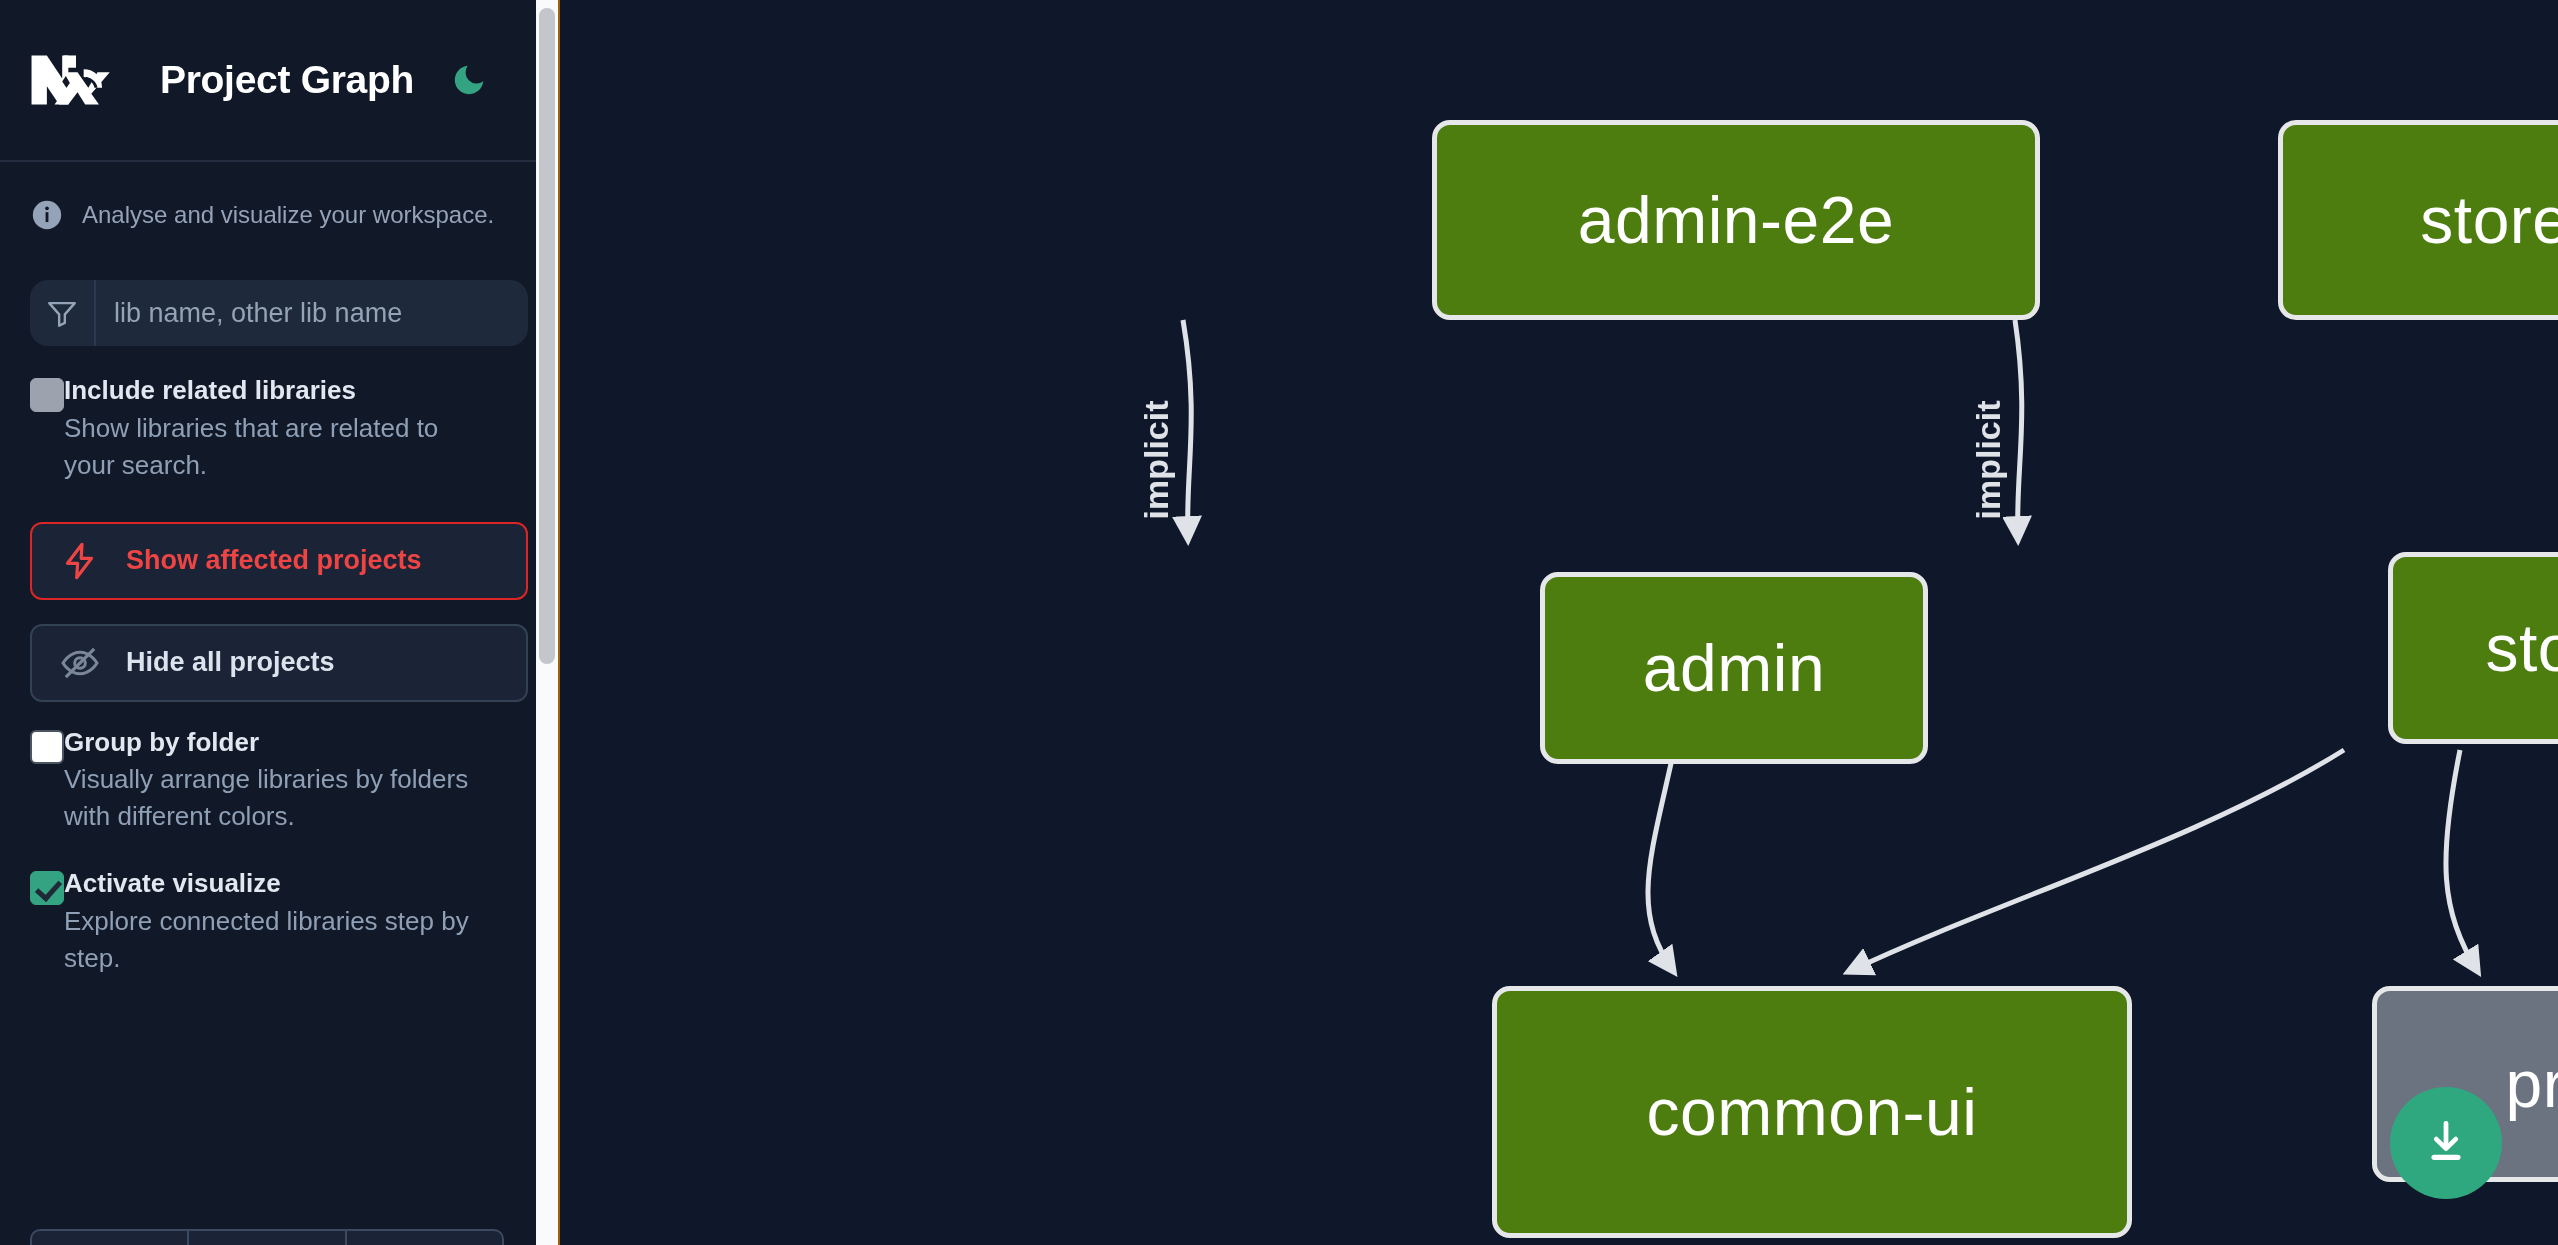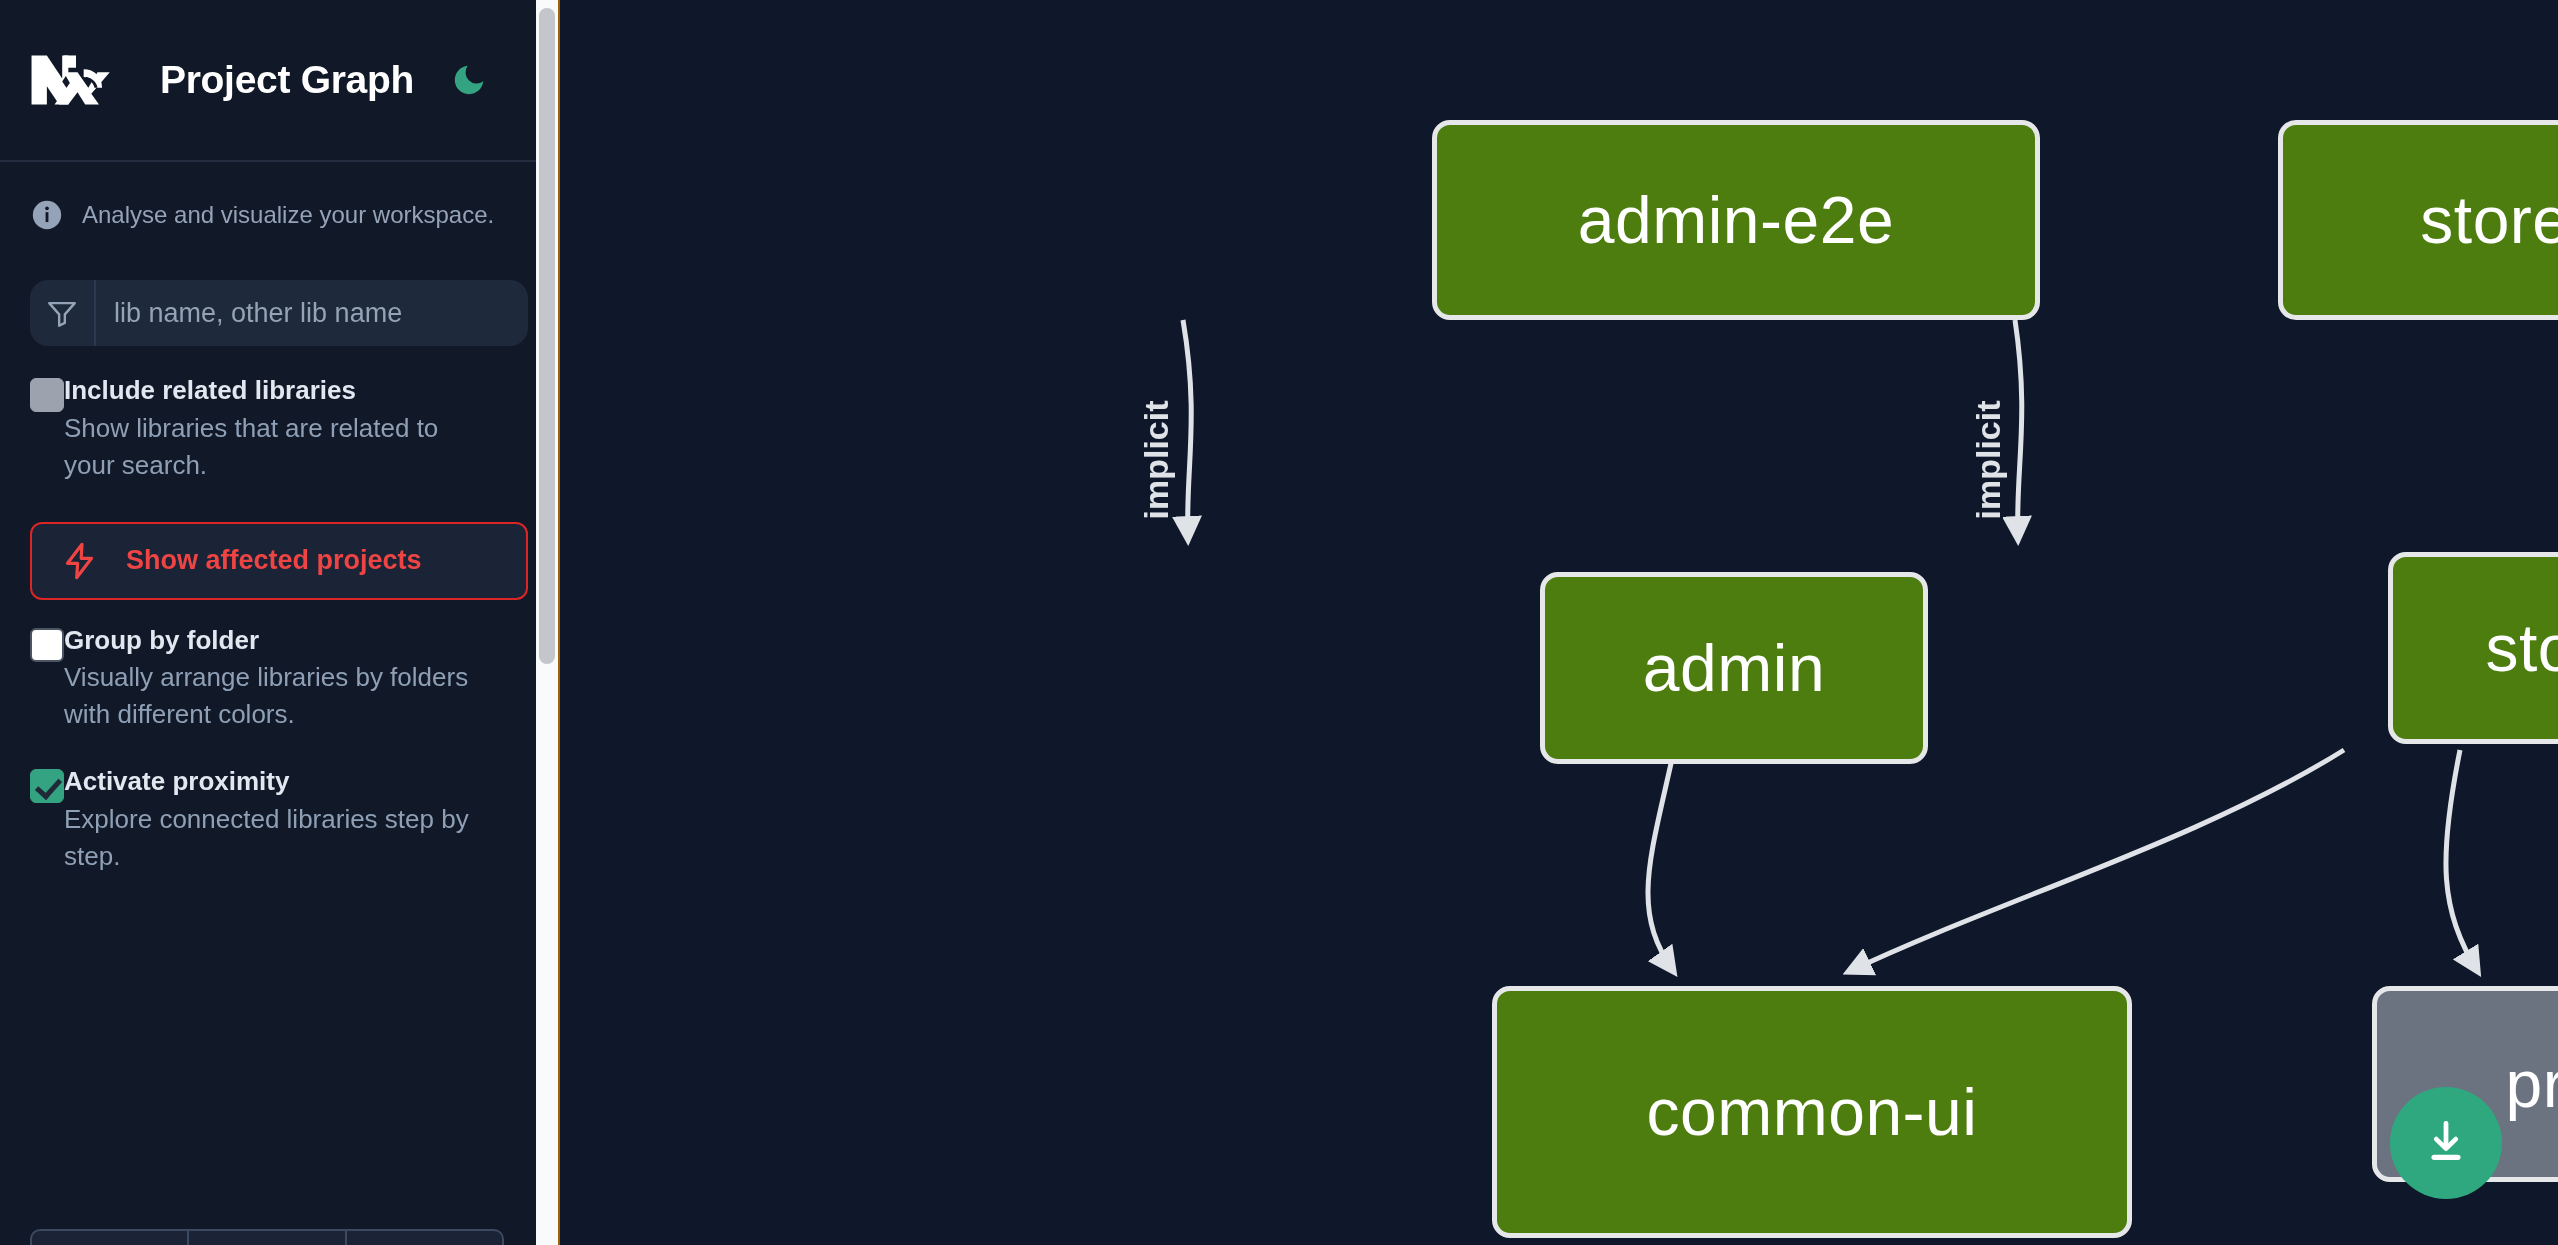--- a/index.html
+++ b/index.html
@@ -196,34 +196,42 @@
 
     <div id="buttons">
 
       <div class="gbtn" id="btn-show-affected">
         <svg class="icn" viewBox="0 0 24 24">
           <path d="M13.2 2 4.5 13.4h6.1L10 22l8.9-11.6h-6.2z" fill="none" stroke="#ef4444" stroke-width="1.9" stroke-linejoin="round"></path>
         </svg>
         <span>Show affected projects</span>
       </div>
 
+      <div class="gbtn" id="btn-hide-all">
+        <svg class="icn" viewBox="0 0 24 24">
+          <path d="M1.8 12S5.5 5.5 12 5.5 22.2 12 22.2 12 18.5 18.5 12 18.5 1.8 12 1.8 12z" fill="none" stroke="#7a8699" stroke-width="1.8"></path>
+          <circle cx="12" cy="12" r="3.2" fill="none" stroke="#7a8699" stroke-width="1.8"></circle>
+          <line x1="3.5" y1="20.5" x2="20.5" y2="3.5" stroke="#7a8699" stroke-width="1.9"></line>
+        </svg>
+        <span>Hide all projects</span>
+      </div>
     </div>
 
     <div class="check-row" style="margin-top:22px">
       <div class="cbox unchecked"></div>
       <div class="check-texts">
         <div class="check-label">Group by folder</div>
         <div class="check-desc">Visually arrange libraries by folders with different colors.</div>
       </div>
     </div>
 
     <div class="check-row" style="margin-top:30px">
       <div class="cbox checked"></div>
       <div class="check-texts">
-        <div class="check-label">Activate proximity</div>
+        <div class="check-label">Activate visualize</div>
         <div class="check-desc">Explore connected libraries step by step.</div>
       </div>
     </div>
 
     <div id="segmented">
       <div></div>
       <div></div>
       <div></div>
     </div>
 

